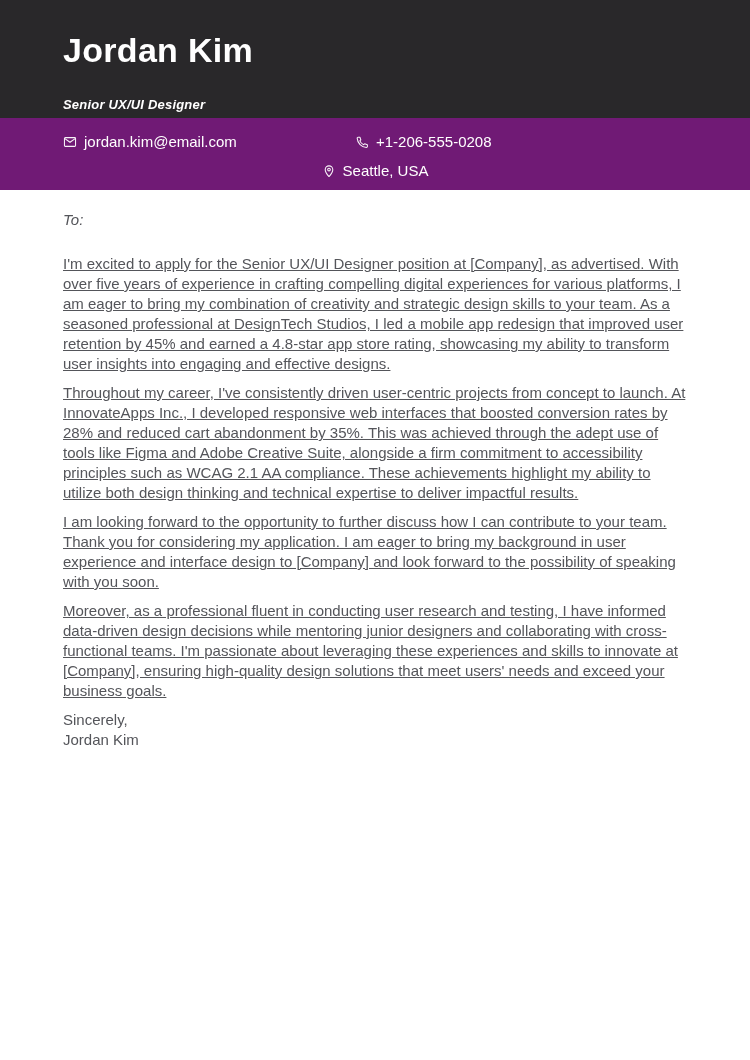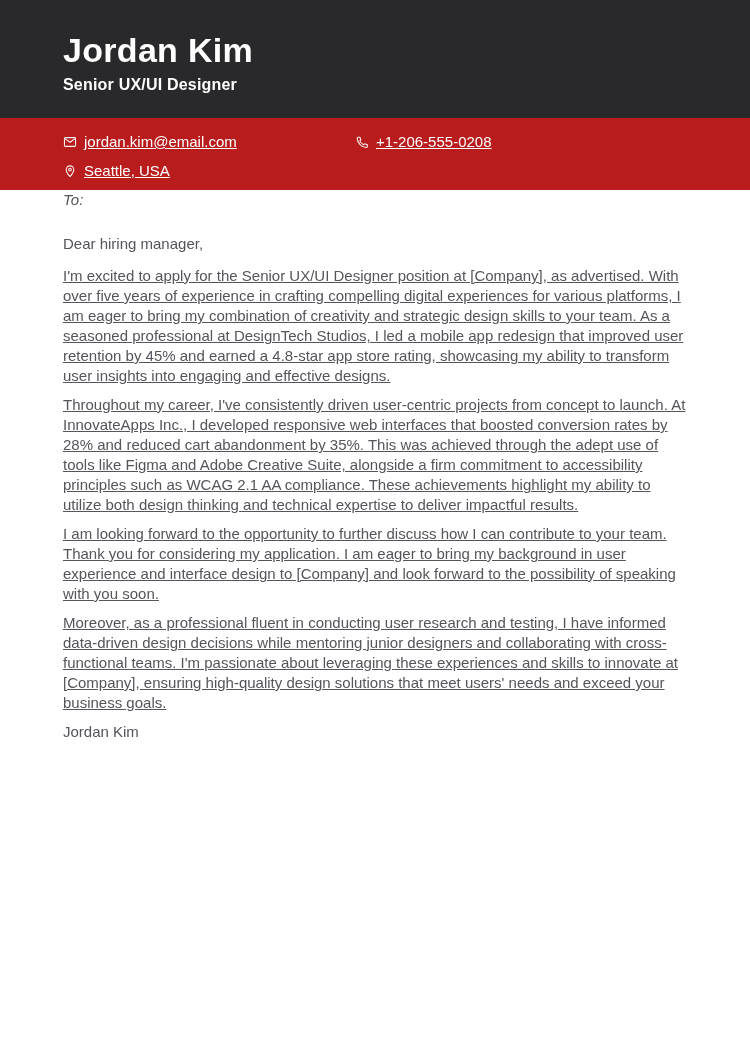--- a/index.html
+++ b/index.html
@@ -24,40 +24,40 @@
   }
   .header .name {
     color: #ffffff;
     font-size: 34px;
     font-weight: 800;
     line-height: 40px;
     letter-spacing: 0.3px;
   }
   .header .job-title {
     color: #ffffff;
-    font-size: 16px;
+    font-size: 13px;
     font-weight: 700;
     line-height: 22px;
-    margin-top: 4px;
+    margin-top: 24px;
     letter-spacing: 0.2px;
+    font-style: italic;
   }
   
   .contact-bar {
-    background: #b91c1c;
+    background: #701a75;
     height: 72px;
     padding: 11px 63px 0 63px;
     color: #ffffff;
-    text-decoration: underline;
   }
   .contact-row {
     display: flex;
     align-items: center;
     height: 25px;
   }
-  .contact-row + .contact-row { margin-top: 4px; }
+  .contact-row + .contact-row { margin-top: 4px; justify-content: center; }
   .contact-item {
     display: flex;
     align-items: center;
     font-size: 15px;
     color: #ffffff;
   }
   .contact-item.email-item { width: 292px; }
   .contact-item .cicon {
     width: 14px;
     height: 14px;
@@ -65,20 +65,21 @@
     flex: 0 0 auto;
     opacity: 0.95;
   }
   .cicon svg { display: block; width: 14px; height: 14px; }
   
   .letter {
     padding: 0 60px 0 63px;
     color: #54555a;
     font-size: 15px;
     line-height: 20px;
+    margin-top: 20px;
   }
   .to-label {
     font-style: italic;
     margin-bottom: 24px;
   }
   .salutation { margin-bottom: 12px; }
   .letter p { margin: 0 0 9px 0; text-decoration: underline; }
   .closing-block { margin-top: 3px; }
 </style>
 </head>
@@ -119,23 +120,23 @@
             <circle cx="12" cy="9.6" r="2.3" fill="none" stroke="#ffffff" stroke-width="1.8"></circle>
           </svg>
         </span>
         <span>Seattle, USA</span>
       </div>
     </div>
   </div>
 
   <div class="letter">
     <div class="to-label">To:</div>
-    <div class="salutation">Dear hiring manager,</div>
     <p>I'm excited to apply for the Senior UX/UI Designer position at [Company], as advertised. With over five years of experience in crafting compelling digital experiences for various platforms, I am eager to bring my combination of creativity and strategic design skills to your team. As a seasoned professional at DesignTech Studios, I led a mobile app redesign that improved user retention by 45% and earned a 4.8-star app store rating, showcasing my ability to transform user insights into engaging and effective designs.</p>
     <p>Throughout my career, I've consistently driven user-centric projects from concept to launch. At InnovateApps Inc., I developed responsive web interfaces that boosted conversion rates by 28% and reduced cart abandonment by 35%. This was achieved through the adept use of tools like Figma and Adobe Creative Suite, alongside a firm commitment to accessibility principles such as WCAG 2.1 AA compliance. These achievements highlight my ability to utilize both design thinking and technical expertise to deliver impactful results.</p>
     <p>I am looking forward to the opportunity to further discuss how I can contribute to your team. Thank you for considering my application. I am eager to bring my background in user experience and interface design to [Company] and look forward to the possibility of speaking with you soon.</p>
     <p>Moreover, as a professional fluent in conducting user research and testing, I have informed data-driven design decisions while mentoring junior designers and collaborating with cross-functional teams. I'm passionate about leveraging these experiences and skills to innovate at [Company], ensuring high-quality design solutions that meet users' needs and exceed your business goals.</p>
     <div class="closing-block">
+      <div>Sincerely,</div>
       <div>Jordan Kim</div>
     </div>
   </div>
 
 </div>
 
 </body></html>

